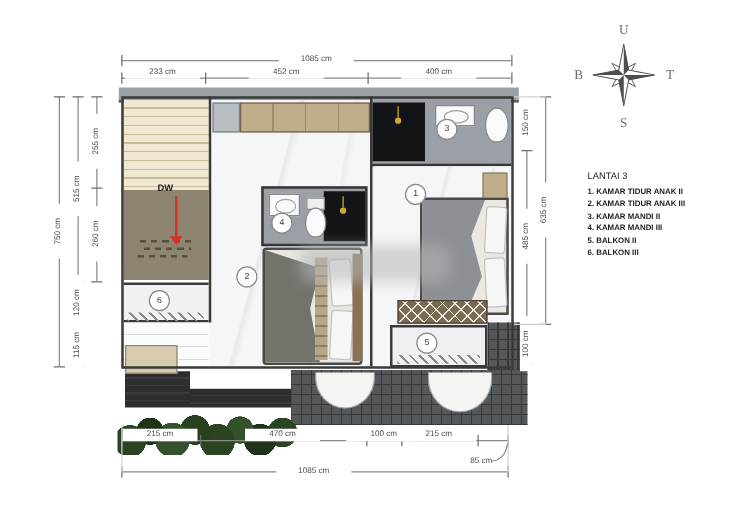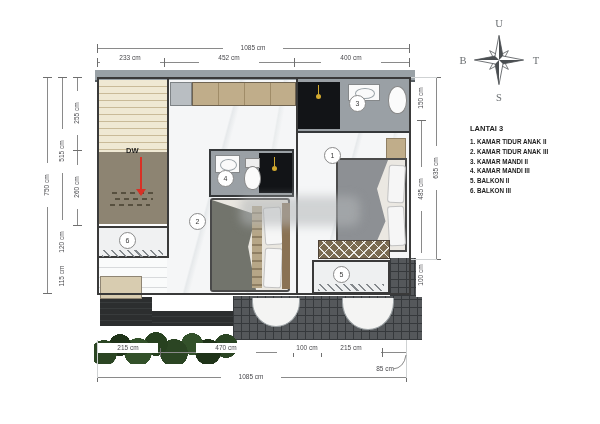--- a/index.html
+++ b/index.html
@@ -37,21 +37,21 @@
       var(--tile-roof,#55585b);}
   .lattice{background:
       repeating-linear-gradient(45deg,rgba(255,255,255,.85) 0 1px,transparent 1px 7px),
       repeating-linear-gradient(-45deg,rgba(255,255,255,.85) 0 1px,transparent 1px 7px),
       #7a6a50;}
   .scrib{background:repeating-linear-gradient(90deg,#57503f 0 5px,transparent 5px 9px);}
   .scrib::before,.scrib::after{content:"";position:absolute;left:3px;top:6px;width:38px;height:2px;
       background:repeating-linear-gradient(90deg,#57503f 0 5px,transparent 5px 9px);}
   .scrib::after{left:-2px;top:12px;width:40px;}
   .legend{position:absolute;left:470px;top:124px;width:120px;color:#1c1c1c;}
-  .legend .t{font-weight:bold;font-size:7.5px;margin-bottom:4px;}
+  .legend .t{font-weight:normal;font-size:7.5px;margin-bottom:4px;margin-top:12px;}
   .legend .i{font-weight:bold;font-size:6.3px;line-height:9.8px;white-space:nowrap;}
   .pillow{position:absolute;background:#f6f6f6;border:1px solid #c2c2c2;border-radius:3px;}
 </style>
 </head>
 <body>
 
 <div id="canvas">
 
   <div class="abs" style="left:95px;top:70px;width:320px;height:10px;background:#99a1a6;border-bottom:2px solid #596065;"></div>
 

